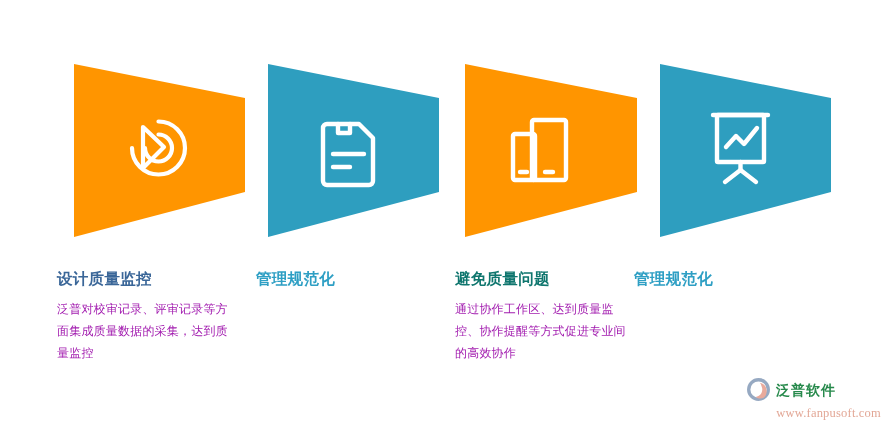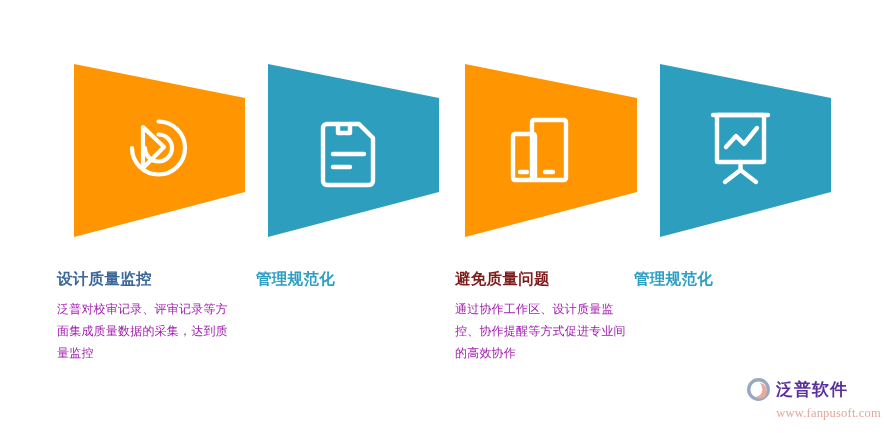--- a/index.html
+++ b/index.html
@@ -58,21 +58,21 @@
   .col-title {
     font-size: 15.5px;
     font-weight: bold;
     line-height: 1.2;
     letter-spacing: 0.3px;
     margin: 0 0 9px 0;
     white-space: nowrap;
   }
   .title-orange-col { color: #3a6698; }
   .title-teal       { color: #2e9fc4; }
-  .title-blue       { color: #7f1d1d; }
+  .title-blue       { color: #0f766e; }
 
   .col-desc {
     font-size: 12px;
     line-height: 1.85;
     color: #a21caf;
     margin: 0;
     letter-spacing: 0.2px;
   }
 
   
@@ -88,23 +88,23 @@
     display: flex;
     align-items: center;
     gap: 4px;
   }
   .wm-mark {
     width: 27px;
     height: 27px;
     flex: 0 0 27px;
   }
   .wm-text {
-    font-size: 17px;
+    font-size: 14px;
     font-weight: bold;
-    color: #4c1d95;
+    color: #15803d;
     letter-spacing: 1px;
     line-height: 1;
   }
   .wm-url {
     margin-top: 3px;
     font-size: 12.5px;
     color: #e0a08e;
     font-family: "Liberation Serif", "DejaVu Serif", serif;
     letter-spacing: 0.2px;
     text-align: right;
@@ -165,21 +165,21 @@
       <div class="col-title title-orange-col">设计质量监控</div>
       <div class="col-desc">泛普对校审记录、评审记录等方面集成质量数据的采集，达到质量监控</div>
     </div>
 
     <div class="col col-1">
       <div class="col-title title-teal">管理规范化</div>
     </div>
 
     <div class="col col-2">
       <div class="col-title title-blue">避免质量问题</div>
-      <div class="col-desc">通过协作工作区、设计质量监控、协作提醒等方式促进专业间的高效协作</div>
+      <div class="col-desc">通过协作工作区、达到质量监控、协作提醒等方式促进专业间的高效协作</div>
     </div>
 
     <div class="col col-3">
       <div class="col-title title-teal">管理规范化</div>
     </div>
 
   </div>
 
   <div class="watermark">
     <div class="wm-row">

